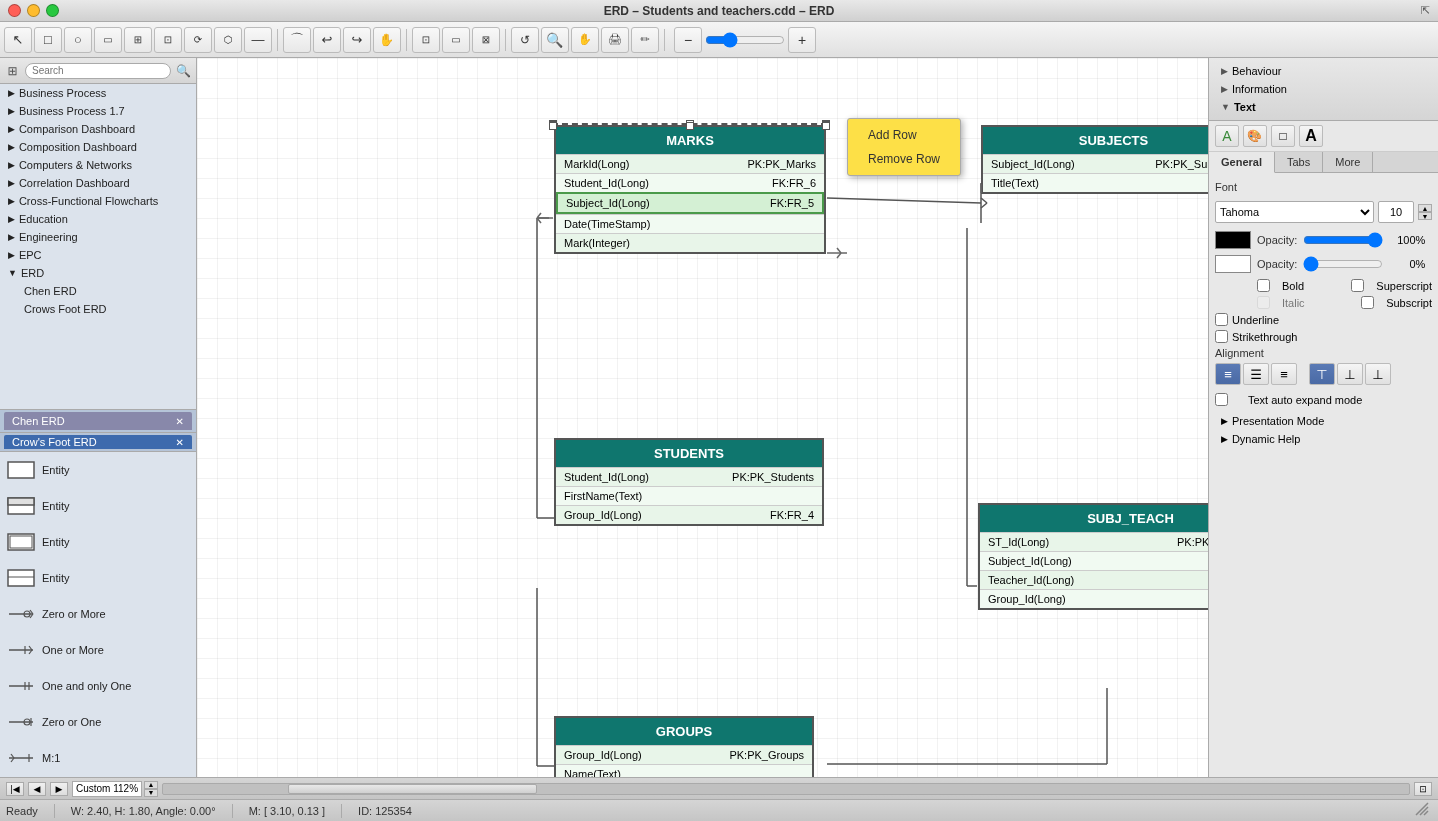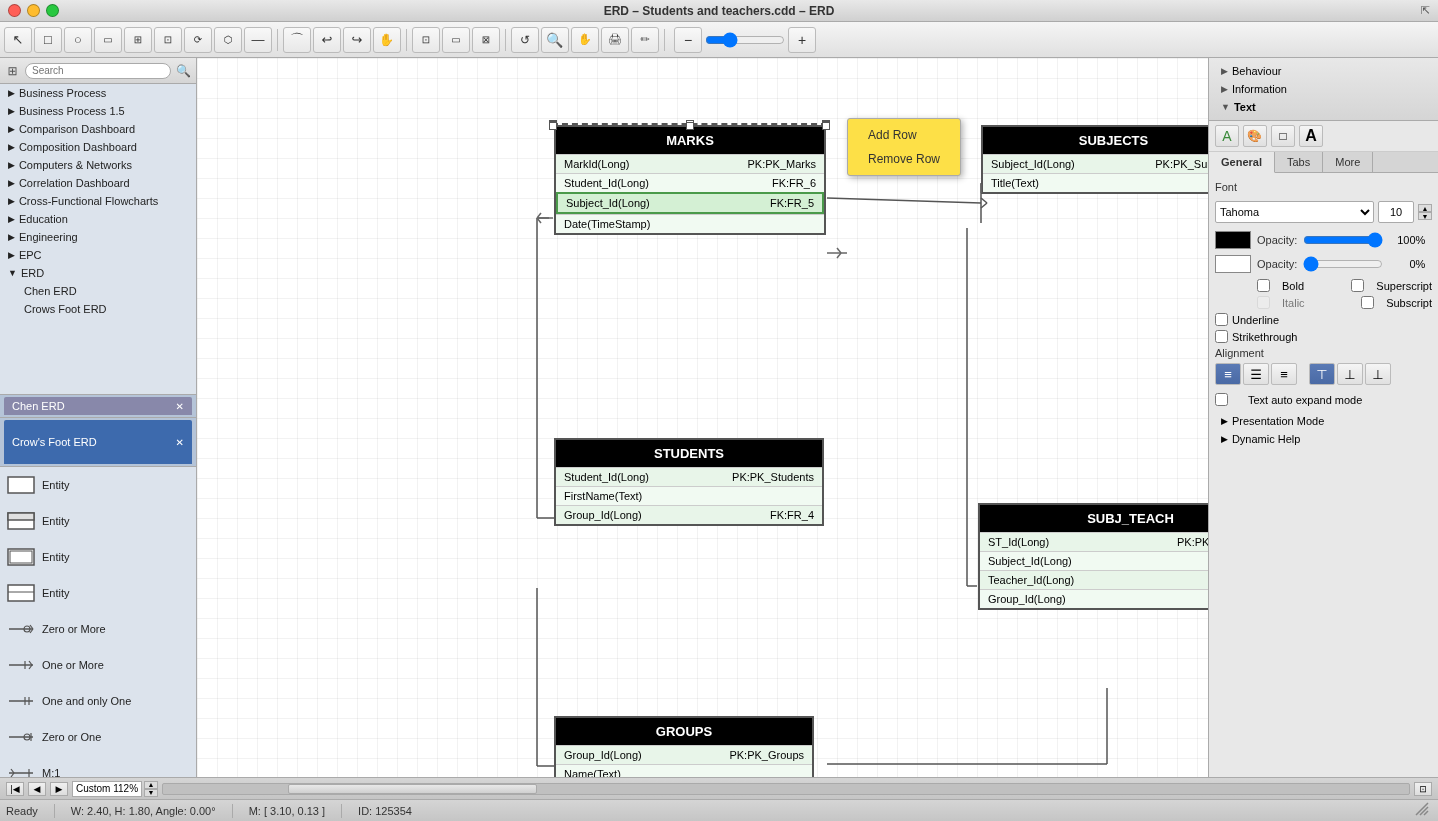--- a/index.html
+++ b/index.html
@@ -159,21 +159,21 @@
     }
 
     
     .erd-table {
       position: absolute;
       border: 2px solid #555;
       background: white;
       min-width: 260px;
     }
     .erd-header {
-      background: #000000;
+      background: #0f766e;
       color: white;
       text-align: center;
       font-weight: bold;
       font-size: 13px;
       padding: 6px 4px;
     }
     .erd-row {
       display: flex;
       justify-content: space-between;
       padding: 3px 8px;
@@ -462,21 +462,21 @@
       <input type="text" class="sidebar-search" placeholder="Search" style="">
       <div class="sidebar-icon-btn">🔍</div>
     </div>
     <div class="sidebar-list">
       <div class="sidebar-group">
         <span class="expand">▶</span>
         <span>Business Process</span>
       </div>
       <div class="sidebar-group">
         <span class="expand">▶</span>
-        <span>Business Process 1.5</span>
+        <span>Business Process 1.7</span>
       </div>
       <div class="sidebar-group">
         <span class="expand">▶</span>
         <span>Comparison Dashboard</span>
       </div>
       <div class="sidebar-group">
         <span class="expand">▶</span>
         <span>Composition Dashboard</span>
       </div>
       <div class="sidebar-group">
@@ -516,21 +516,21 @@
     </div>
 
     <div style="border-top:1px solid #aaa; background:#c8d4e4;">
       <div style="display:flex; align-items:center; padding:2px 4px; background:#b5c4d8; border-bottom:1px solid #aaa;">
         <div style="flex:1; padding:3px 8px; background:#8888aa; color:white; font-size:11px; display:flex; align-items:center; justify-content:space-between; border-radius:2px 2px 0 0;">
           <span>Chen ERD</span>
           <span style="font-size:10px; cursor:pointer;">✕</span>
         </div>
       </div>
       <div style="display:flex; align-items:center; padding:2px 4px; background:#b5c4d8;">
-        <div style="flex:1; padding:16px 8px; background:#3d6aad; color:white; font-size:11px; display:flex; align-items:center; justify-content:space-between; border-radius:2px 2px 0 0;">
+        <div style="flex:1; padding:1px 8px; background:#3d6aad; color:white; font-size:11px; display:flex; align-items:center; justify-content:space-between; border-radius:2px 2px 0 0;">
           <span>Crow's Foot ERD</span>
           <span style="font-size:10px; cursor:pointer;">✕</span>
         </div>
       </div>
     </div>
 
     <div class="shapes-panel">
 
       <div class="shape-item">
         <div class="shape-preview">
@@ -674,20 +674,24 @@
       <div class="erd-row">
         <span>Student_Id(Long)</span>
         <span>FK:FR_6</span>
       </div>
       <div class="erd-row" style="border:2px solid #4a9a4a; background:#d4f0d4;">
         <span>Subject_Id(Long)</span>
         <span>FK:FR_5</span>
       </div>
       <div class="erd-row">
         <span>Date(TimeStamp)</span>
+        <span></span>
+      </div>
+      <div class="erd-row">
+        <span>Mark(Integer)</span>
         <span></span>
       </div>
     </div>
 
     <div class="erd-table" style="top:67px; left:784px; width:265px;">
       <div class="erd-header">SUBJECTS</div>
       <div class="erd-row">
         <span>Subject_Id(Long)</span>
         <span>PK:PK_Subjects</span>
       </div>

